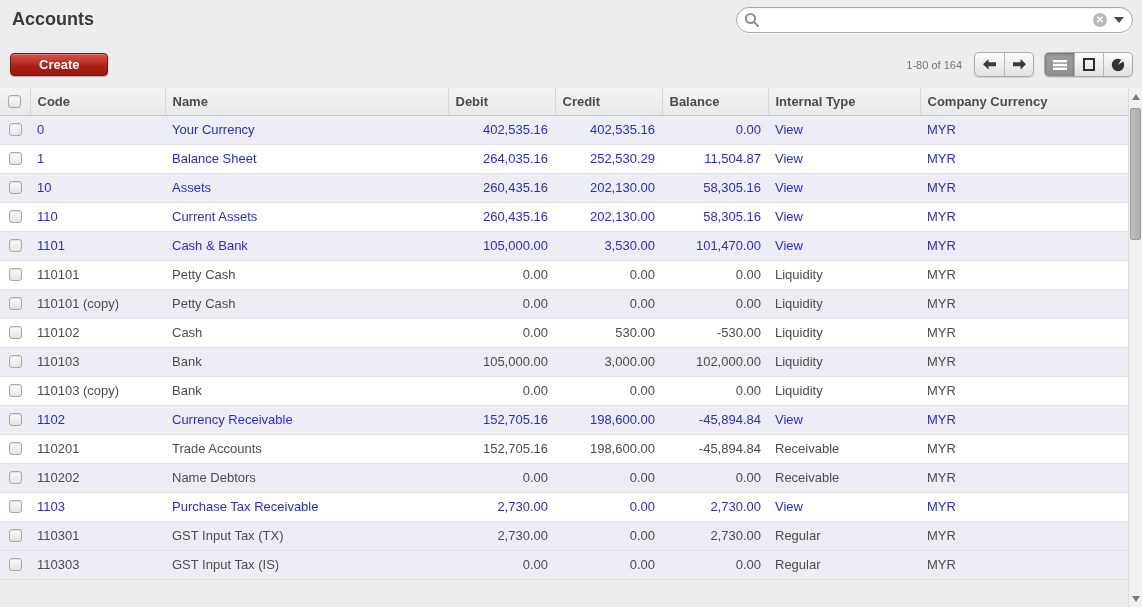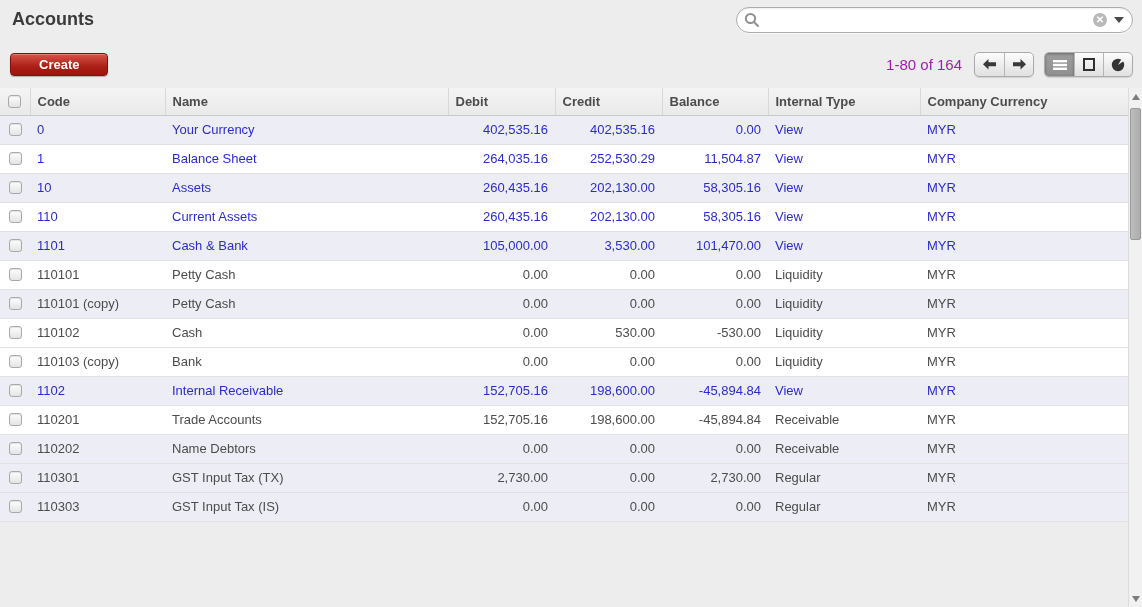--- a/index.html
+++ b/index.html
@@ -24,21 +24,21 @@
     border-top:6px solid #4a4a4a; margin-left:7px; cursor:pointer; flex:0 0 auto; }
 
   
   .btn-create { position:absolute; left:10px; top:53px; height:23px; padding:0 28px;
     background:linear-gradient(#d7554b, #ab1f16 60%, #9c150d);
     border:1px solid #801009; border-radius:4px;
     color:#fff; font-size:13px; font-weight:bold; cursor:pointer;
     box-shadow:0 1px 1px rgba(0,0,0,.25), inset 0 1px 0 rgba(255,255,255,.25); }
 
   .pager-zone { position:absolute; right:9px; top:52px; height:25px; display:flex; align-items:center; }
-  .pager-text { font-size:15px; color:#a21caf; margin-right:12px; }
+  .pager-text { font-size:11px; color:#737373; margin-right:12px; }
 
   .btn-group { display:flex; border:1px solid #ababab; border-radius:5px; overflow:hidden;
     background:linear-gradient(#fcfcfc, #e0e0e0); box-shadow:0 1px 1px rgba(0,0,0,.12); }
   .btn-group + .btn-group { margin-left:10px; }
   .grp-btn { width:29px; height:23px; display:flex; align-items:center; justify-content:center;
     cursor:pointer; background:transparent; border:none; border-left:1px solid #b6b6b6; }
   .grp-btn:first-child { border-left:none; }
   .grp-btn.active { background:linear-gradient(#9e9e9e, #8f8f8f);
     box-shadow:inset 0 1px 3px rgba(0,0,0,.35); }
 
@@ -247,38 +247,50 @@
               <div class="cb"></div>
             </td>
             <td>110102</td>
             <td>Cash</td>
             <td class="num">0.00</td>
             <td class="num">530.00</td>
             <td class="num">-530.00</td>
             <td>Liquidity</td>
             <td>MYR</td>
           </tr>
+          <tr class="stripe">
+            <td class="c-cb">
+              <div class="cb"></div>
+            </td>
+            <td>110103</td>
+            <td>Bank</td>
+            <td class="num">105,000.00</td>
+            <td class="num">3,000.00</td>
+            <td class="num">102,000.00</td>
+            <td>Liquidity</td>
+            <td>MYR</td>
+          </tr>
           <tr class="">
             <td class="c-cb">
               <div class="cb"></div>
             </td>
             <td>110103 (copy)</td>
             <td>Bank</td>
             <td class="num">0.00</td>
             <td class="num">0.00</td>
             <td class="num">0.00</td>
             <td>Liquidity</td>
             <td>MYR</td>
           </tr>
           <tr class="stripe linkrow">
             <td class="c-cb">
               <div class="cb"></div>
             </td>
             <td>1102</td>
-            <td>Internal Receivable</td>
+            <td>Currency Receivable</td>
             <td class="num">152,705.16</td>
             <td class="num">198,600.00</td>
             <td class="num">-45,894.84</td>
             <td>View</td>
             <td>MYR</td>
           </tr>
           <tr class="">
             <td class="c-cb">
               <div class="cb"></div>
             </td>
@@ -293,20 +305,32 @@
           <tr class="stripe">
             <td class="c-cb">
               <div class="cb"></div>
             </td>
             <td>110202</td>
             <td>Name Debtors</td>
             <td class="num">0.00</td>
             <td class="num">0.00</td>
             <td class="num">0.00</td>
             <td>Receivable</td>
+            <td>MYR</td>
+          </tr>
+          <tr class=" linkrow">
+            <td class="c-cb">
+              <div class="cb"></div>
+            </td>
+            <td>1103</td>
+            <td>Purchase Tax Receivable</td>
+            <td class="num">2,730.00</td>
+            <td class="num">0.00</td>
+            <td class="num">2,730.00</td>
+            <td>View</td>
             <td>MYR</td>
           </tr>
           <tr class="stripe">
             <td class="c-cb">
               <div class="cb"></div>
             </td>
             <td>110301</td>
             <td>GST Input Tax (TX)</td>
             <td class="num">2,730.00</td>
             <td class="num">0.00</td>

